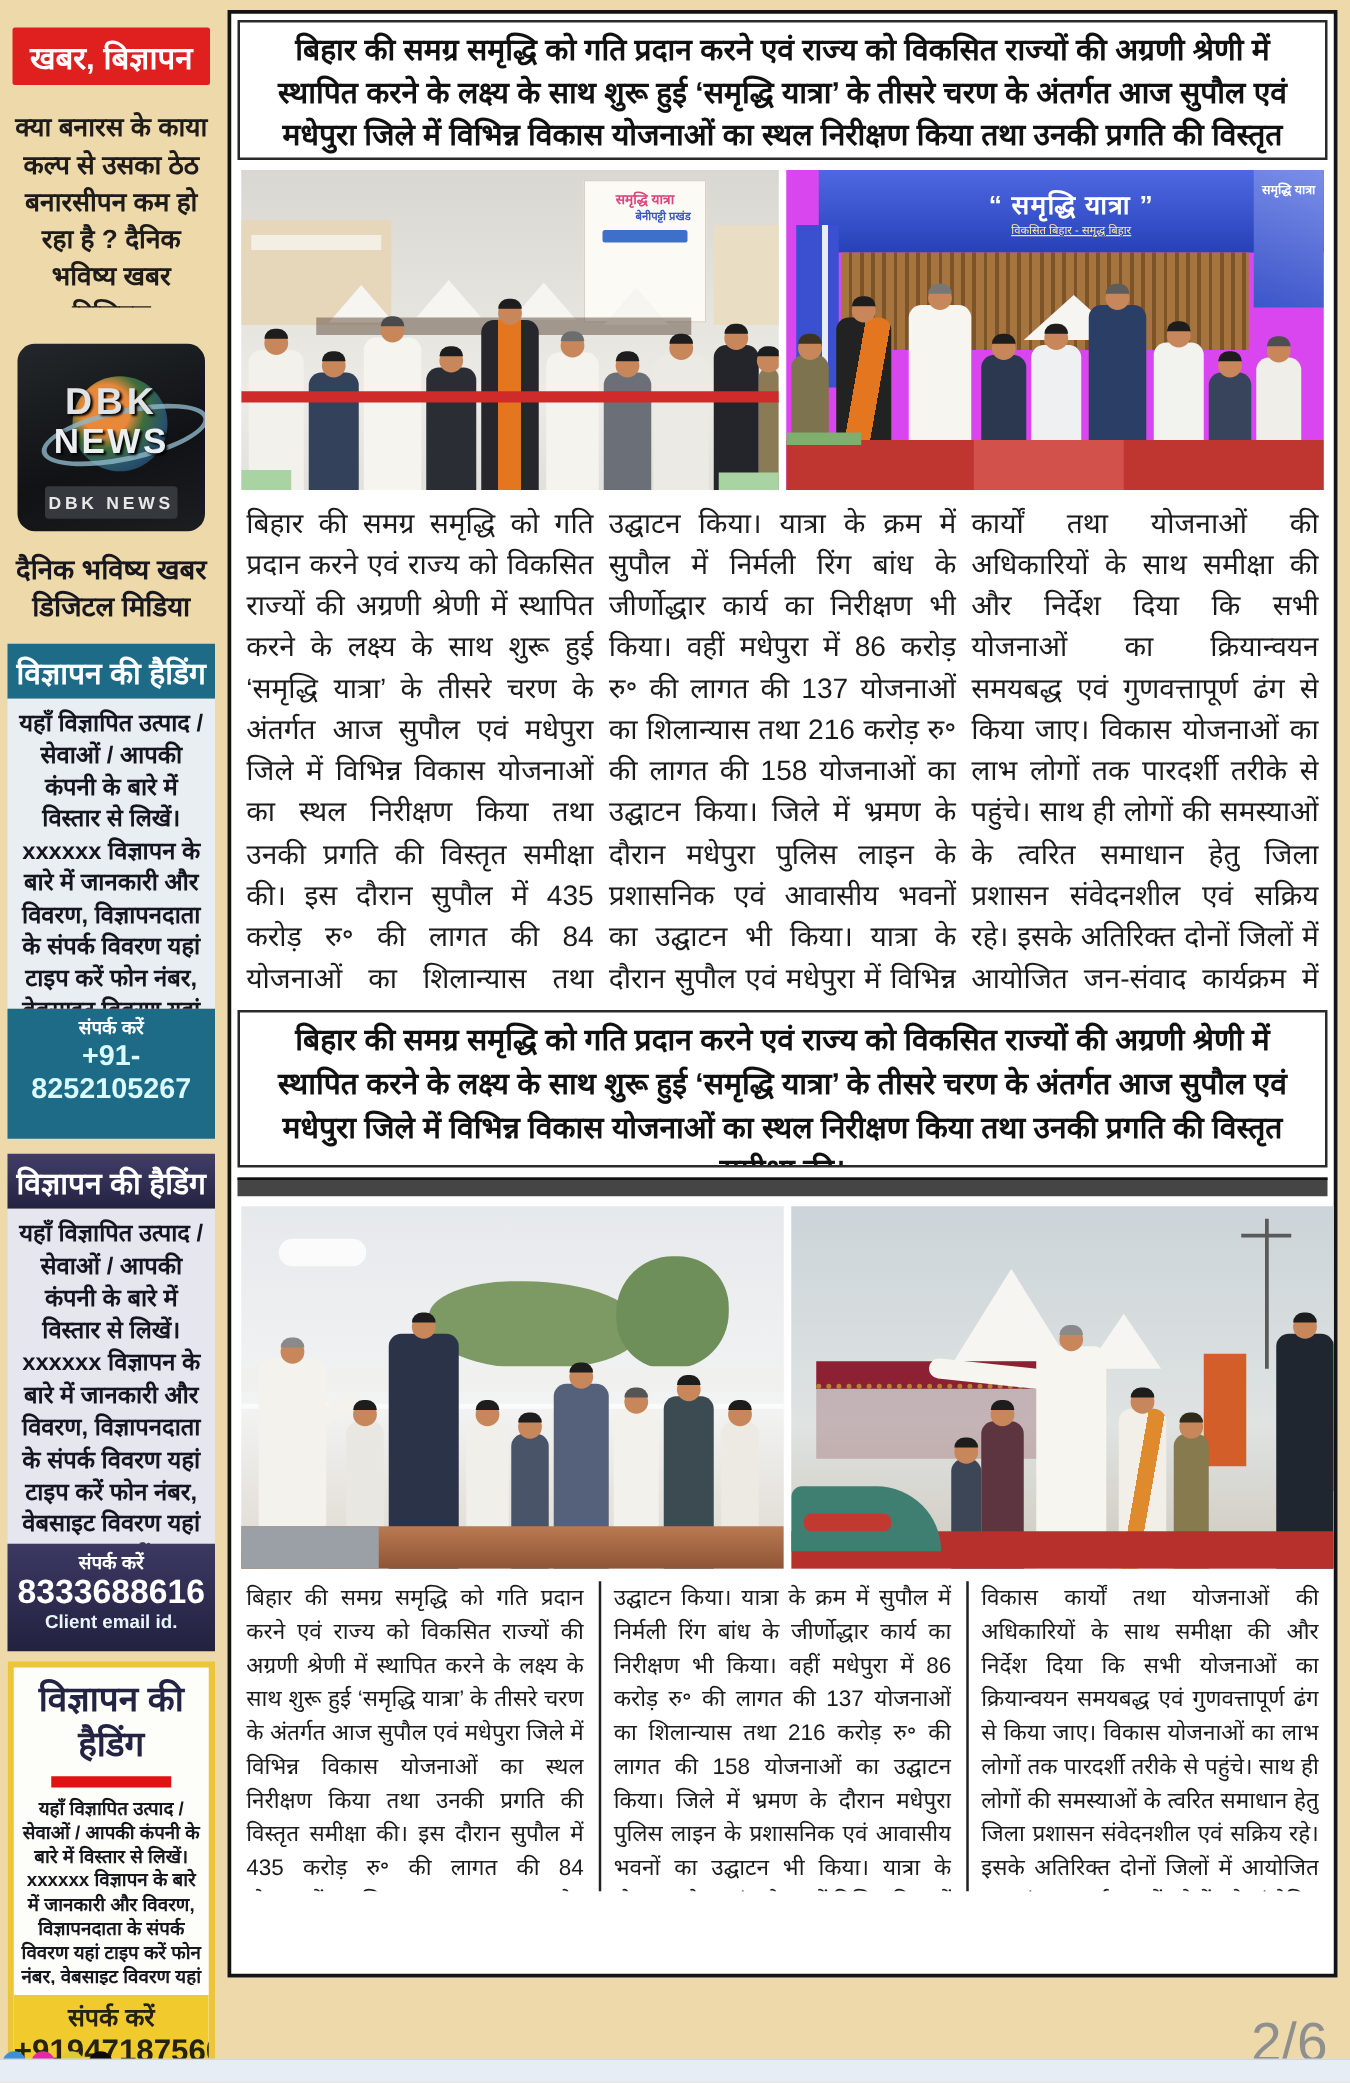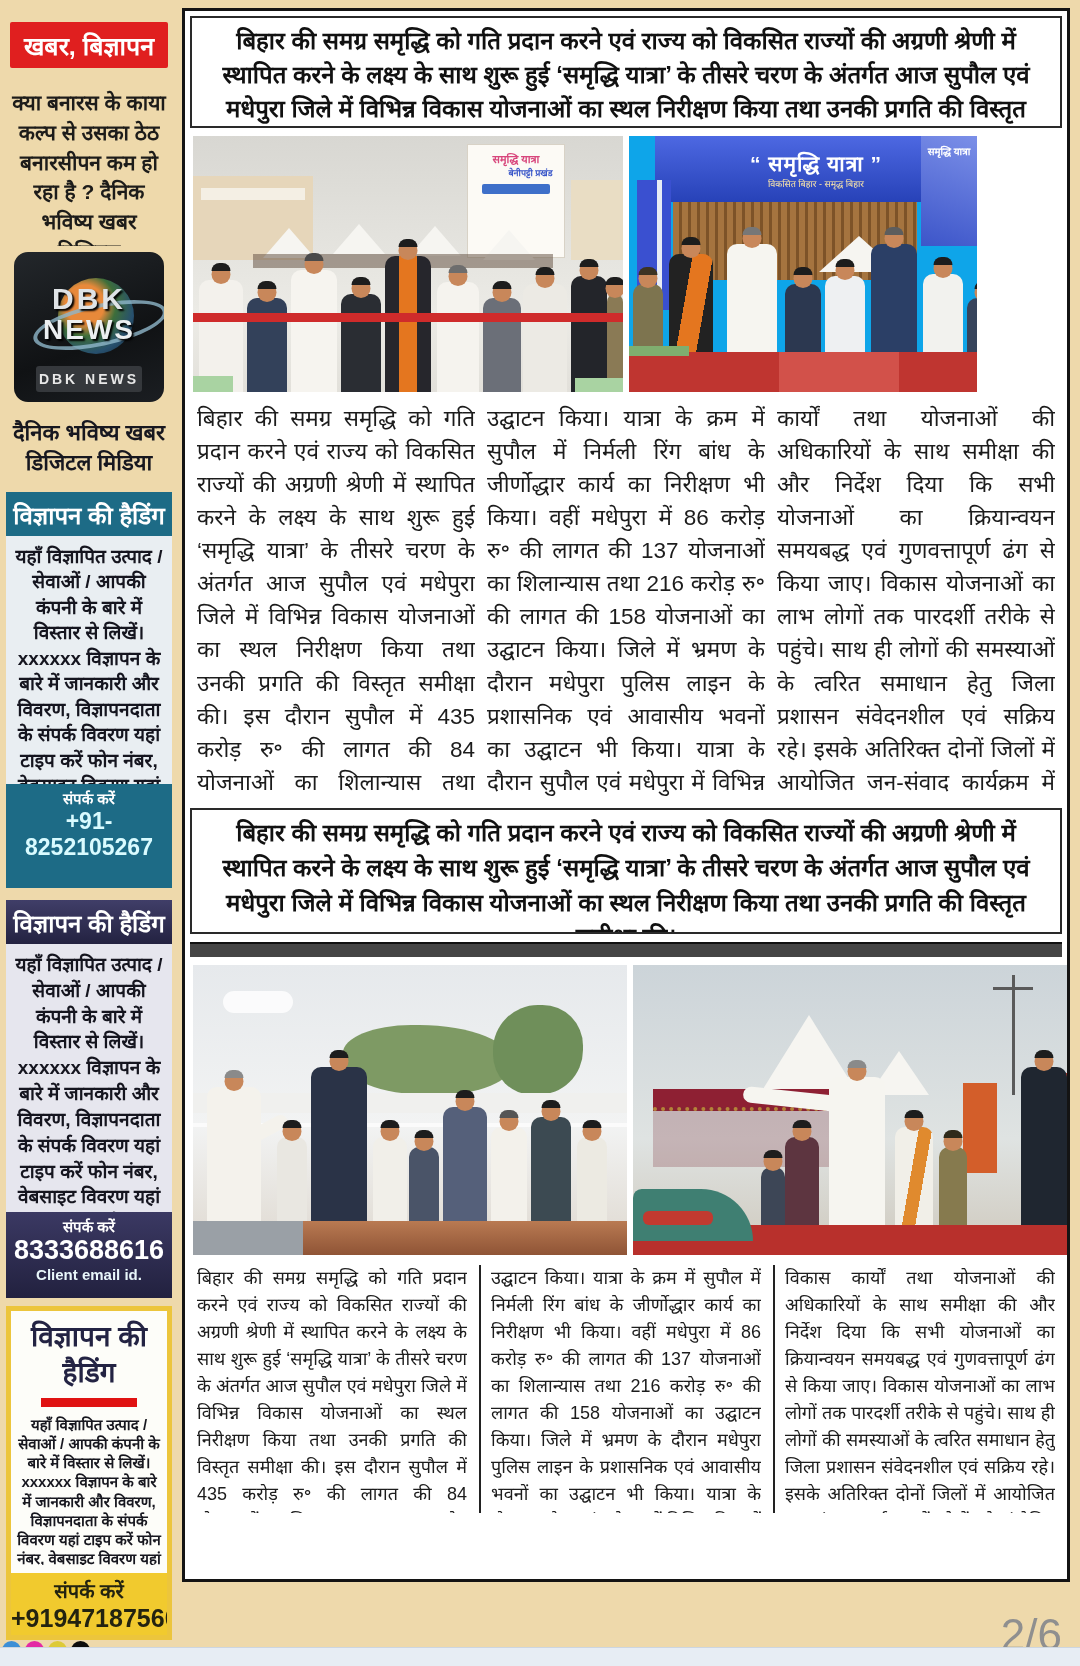--- a/index.html
+++ b/index.html
@@ -5,21 +5,21 @@
   html,body{margin:0;padding:0;}
   body{font-family:"Liberation Sans","DejaVu Sans",sans-serif;background:#c9ccd2;}
   .page{position:relative;width:1080px;height:1666px;background:#eed9ab;overflow:hidden;}
 
   
   .sidebar{position:absolute;left:0;top:0;width:178px;height:1666px;background:#eed9ab;overflow:hidden;}
   .badge{margin:22px 10px 0;height:46px;background:#e01f1f;color:#fff;font-weight:bold;font-size:25px;
          display:flex;align-items:center;justify-content:center;border-radius:2px;}
   .tagline{margin:20px 8px 0;height:158px;color:#1d1c1a;font-weight:bold;font-size:21px;line-height:1.42;
            text-align:center;overflow:hidden;}
-  .logo{position:relative;margin:6px 14px 0;height:150px;border-radius:14px;overflow:hidden;
+  .logo{position:relative;margin:29px 14px 0;height:150px;border-radius:14px;overflow:hidden;
         background:linear-gradient(160deg,#23272b,#101214 60%,#1b1e22);}
   .globe{position:absolute;left:44px;top:26px;width:76px;height:76px;border-radius:50%;
          background:radial-gradient(circle at 35% 35%,#e8893a 0 28%,#3d6e3a 45%,#27506e 70%,#14202c 100%);}
   .ring{position:absolute;left:18px;top:52px;width:128px;height:34px;border:4px solid #8fb7c9;border-radius:50%;
         transform:rotate(-12deg);opacity:.8;}
   .logo-dbk{position:absolute;left:0;right:0;top:30px;text-align:center;color:#dfe3e6;font-weight:bold;
             font-size:30px;letter-spacing:3px;text-shadow:2px 2px 2px #000;}
   .logo-news{position:absolute;left:0;right:0;top:62px;text-align:center;color:#eceff1;font-weight:bold;
              font-size:28px;letter-spacing:2px;text-shadow:2px 2px 2px #000;}
   .logo-base{position:absolute;left:22px;right:22px;bottom:10px;height:26px;background:#35383c;color:#e8e8e8;
@@ -57,21 +57,21 @@
   
   .main{position:absolute;left:182px;top:8px;width:888px;height:1574px;background:#fff;
         border:3px solid #141414;box-sizing:border-box;overflow:hidden;}
   .headline-box{margin:5px 5px 0;border:2px solid #2a2a2a;padding:6px 12px;height:96px;
                 font-size:24px;font-weight:bold;color:#111;text-align:center;line-height:1.42;overflow:hidden;}
   .org-banner{margin:6px 5px 0;height:46px;background:#3d3d3d;border:2px solid #101010;color:#fff;
               font-weight:bold;font-size:28px;display:flex;align-items:center;justify-content:center;overflow:hidden;}
   .photo-row{display:flex;gap:6px;margin:8px 8px 0;}
   .photo{position:relative;overflow:hidden;margin:0;flex-shrink:0;}
   .pA{width:430px;height:256px;background:linear-gradient(#d8d7d2,#ecebe6 70%,#e2e0da);}
-  .pB{width:348px;height:256px;background:#0ea5e9;}
+  .pB{width:430px;height:256px;background:#d946ef;}
   .pC{width:434px;height:290px;background:linear-gradient(#e6e9ec,#f2f3f3 55%,#ded8cf);}
   .pD{width:434px;height:290px;background:linear-gradient(#ccd4d9,#dfe3e2 60%,#cfc9bd);}
 
   .shape{position:absolute;}
   
   .p{position:absolute;bottom:0;background:var(--c,#f2efe9);border-radius:10px 10px 0 0;}
   .p::before{content:"";position:absolute;top:-15px;left:50%;transform:translateX(-50%);
              width:19px;height:19px;border-radius:50%;background:var(--skin,#c8875a);}
   .p::after{content:"";position:absolute;top:-17px;left:50%;transform:translateX(-50%);
             width:19px;height:8px;border-radius:9px 9px 0 0;background:var(--hair,#1d1d1d);}
@@ -89,21 +89,21 @@
   .divider{margin:8px 5px 0;height:13px;background:#454545;border-top:2px solid #111;}
 
   .page-num{position:absolute;right:18px;top:1610px;font-size:44px;color:#8f8f8f;}
   .bottom-strip{position:absolute;left:0;right:0;bottom:0;height:18px;background:#e7edf4;border-top:1px solid #cdd6e0;}
 
   
   .pb-banner{position:absolute;left:26px;top:0;right:0;height:66px;
              background:linear-gradient(180deg,#4d68e2,#2742b8);display:flex;flex-direction:column;
              align-items:center;justify-content:center;color:#fff;}
   .pb-banner .t1{font-size:21px;font-weight:bold;letter-spacing:1px;}
-  .pb-banner .t2{font-size:9px;color:#ffe9a8;}
+  .pb-banner .t2{font-size:9px;color:#ffe9a8;text-decoration:underline;}
   .pb-corner{position:absolute;right:0;top:0;width:56px;height:110px;background:linear-gradient(200deg,#7b8fe8,#3c55c9);
              color:#fff;font-size:10px;font-weight:bold;text-align:center;padding-top:8px;box-sizing:border-box;}
   .board{position:absolute;background:#fcfaf5;border:1px solid #d8d2c6;text-align:center;overflow:hidden;}
   .board .bt1{color:#d8467c;font-weight:bold;font-size:11px;margin-top:6px;}
   .board .bt2{color:#3a57c9;font-weight:bold;font-size:9px;margin-left:29px;}
   .board .bt3{margin:5px auto 0;width:70%;height:10px;background:#3e6fc9;border-radius:2px;}
 </style>
 </head>
 <body>
 

